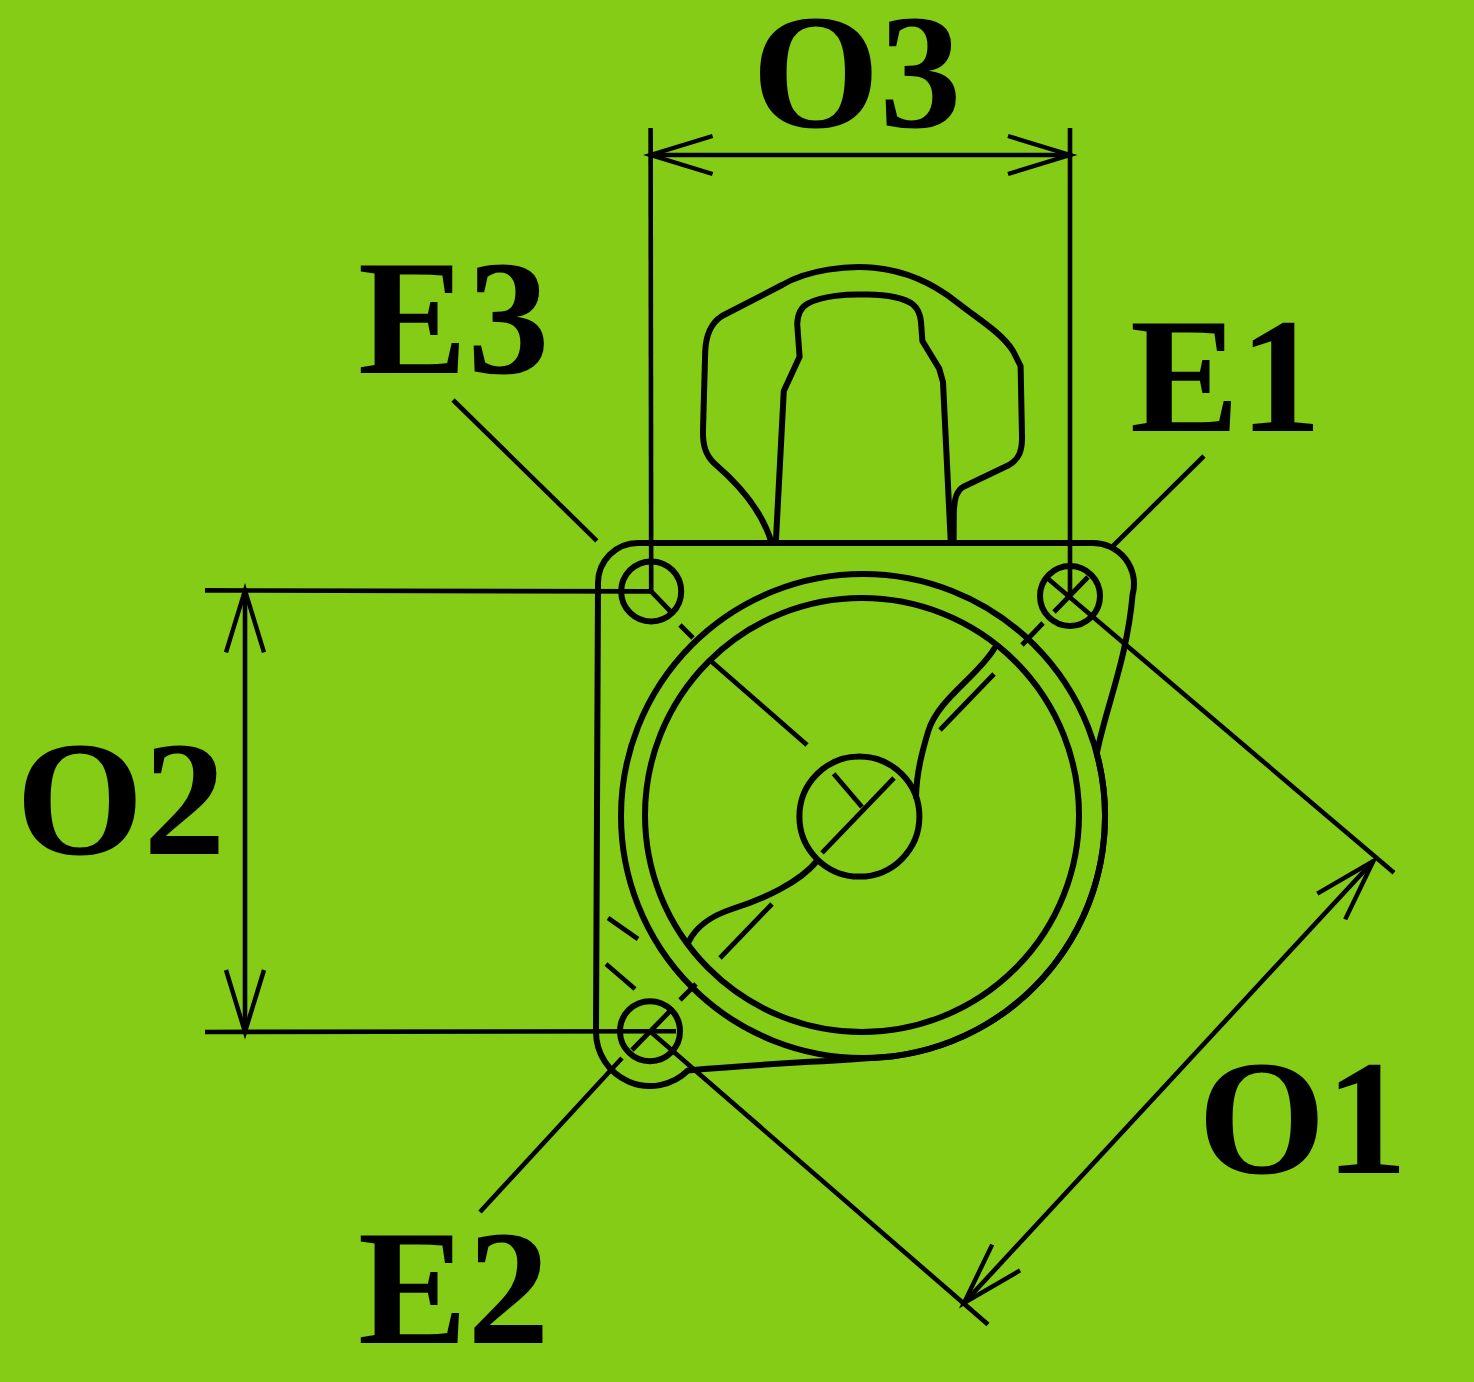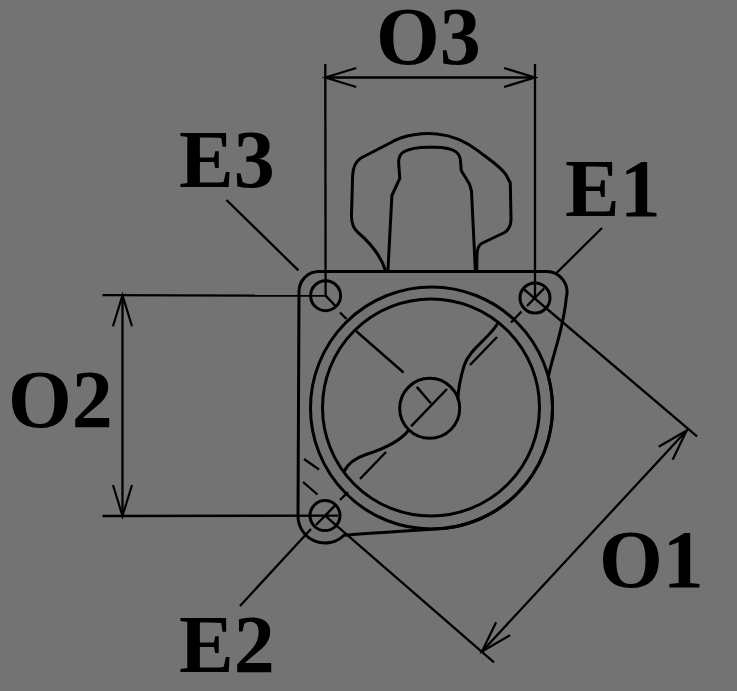--- a/index.html
+++ b/index.html
@@ -1,20 +1,20 @@
 <!DOCTYPE html>
 <html><head>
 <meta charset="utf-8">
 <style>
   html, body { margin: 0; padding: 0; }
   .drawing-canvas {
     position: relative;
     width: 737px;
     height: 691px;
-    background: #737373;
+    background: #84cc16;
     overflow: hidden;
   }
   svg { display: block; }
   .dim-label {
     font-family: "Liberation Serif", "DejaVu Serif", serif;
     font-weight: bold;
     font-size: 82px;
     fill: #000000;
   }
   .outline   { fill: none; stroke: #000000; stroke-width: 3;   stroke-linecap: round; stroke-linejoin: round; }

